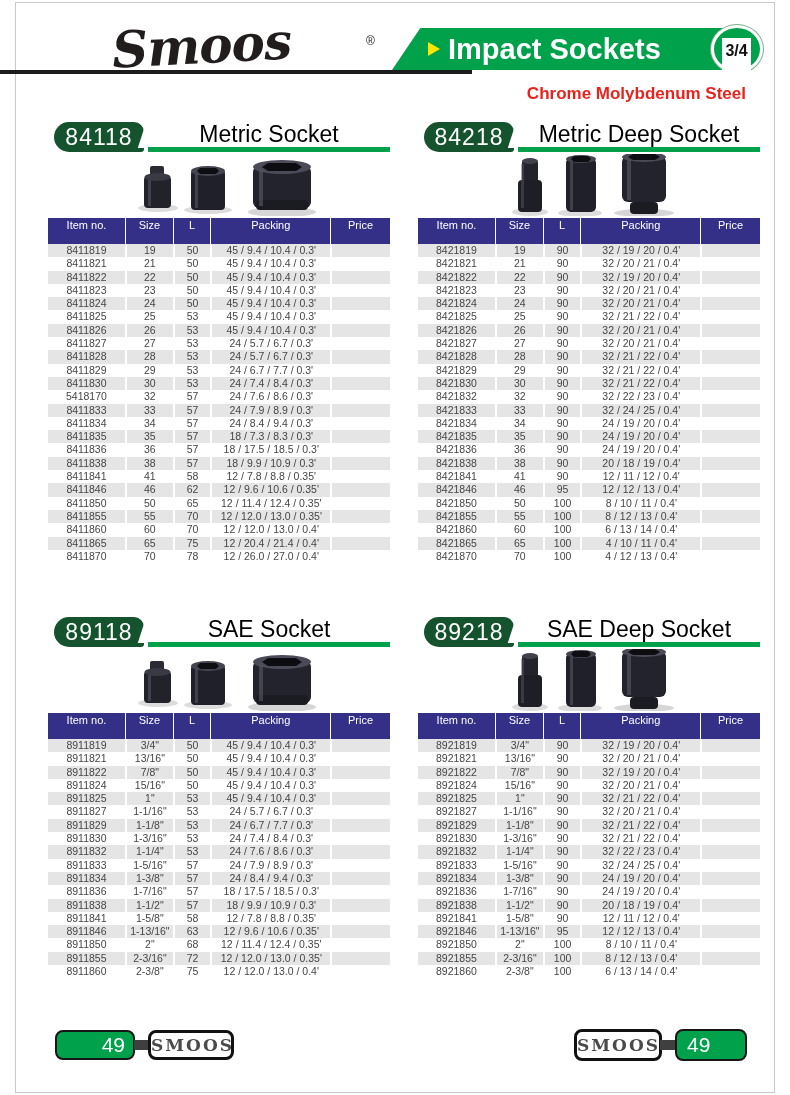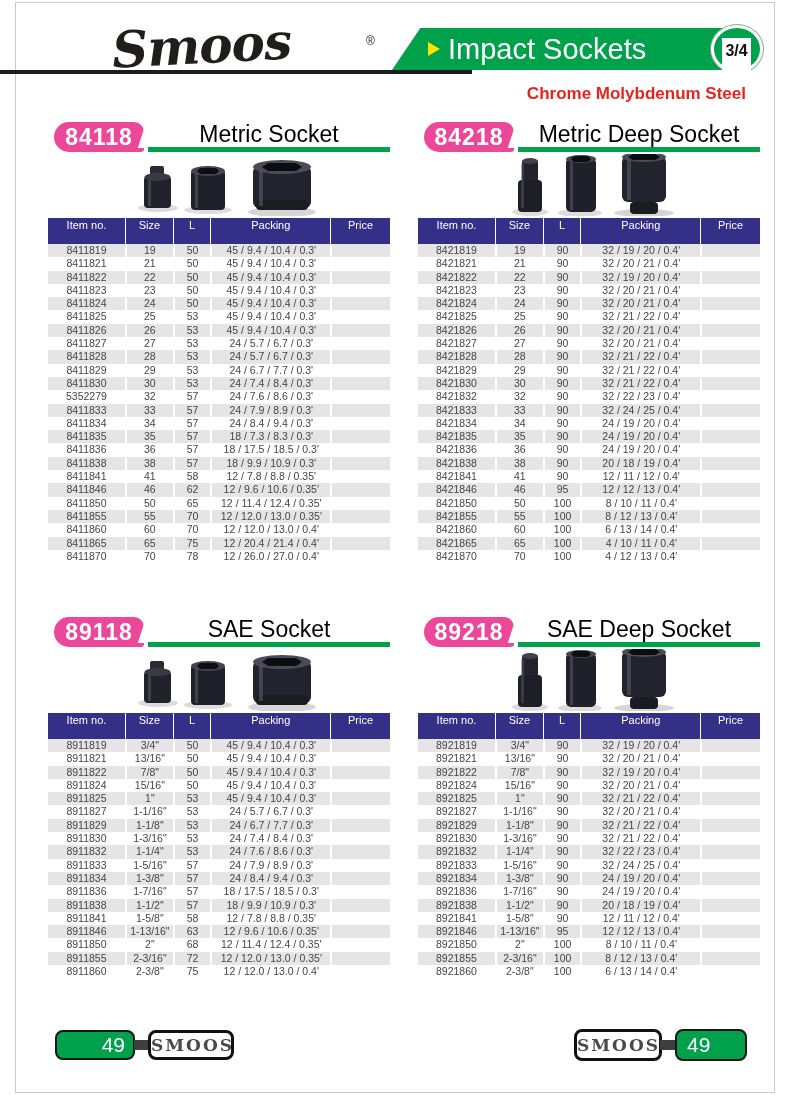--- a/index.html
+++ b/index.html
@@ -12,32 +12,32 @@
         font-family:"DejaVu Serif",serif;font-style:italic;font-weight:bold;
         font-size:50px;color:#221d1d;transform:rotate(-3deg);letter-spacing:-1px;}
   .logo-reg{position:absolute;left:366px;top:34px;font-size:12px;color:#221d1d;}
   .black-line{position:absolute;left:0;top:70px;width:472px;height:4px;background:#1c1c1c;}
   .banner{position:absolute;left:392px;top:28px;width:354px;height:42px;
           background:#00A14B;clip-path:polygon(8% 0,100% 0,100% 100%,0 100%);}
   .banner-arrow{position:absolute;left:428px;top:42px;width:0;height:0;
           border-left:12px solid #ffe400;border-top:7px solid transparent;
           border-bottom:7px solid transparent;}
   .banner-title{position:absolute;left:448px;top:28px;width:256px;height:42px;
-          line-height:42px;font-size:29px;font-weight:normal;color:#fff;white-space:nowrap;}
+          line-height:42px;font-size:29px;font-weight:bold;color:#fff;white-space:nowrap;}
   .drive-badge{position:absolute;left:711px;top:25px;width:52px;height:48px;
           background:#00A14B;border:3px solid #fff;border-radius:50%;box-sizing:border-box;
           box-shadow:0 0 0 1px #7fae8b;}
   .drive-badge .sq{position:absolute;left:8px;top:10px;width:29px;height:40px;background:#fff;
           text-align:center;line-height:25px;font-size:16px;font-weight:bold;color:#111;}
   .subtitle{position:absolute;left:440px;top:84px;width:306px;text-align:right;
           color:#E8231D;font-size:17px;font-weight:bold;}
   
   .sec{position:absolute;width:342px;height:460px;}
-  .badge{position:absolute;left:6px;top:2px;width:90px;height:30px;background:#ec4899;
-         border-radius:15px 10px 3px 15px;color:#fff;font-size:23px;font-weight:bold;
+  .badge{position:absolute;left:6px;top:2px;width:90px;height:30px;background:#14532d;
+         border-radius:15px 10px 3px 15px;color:#fff;font-size:23px;font-weight:normal;
          text-align:center;line-height:30px;letter-spacing:1px;}
   .badge-slash{position:absolute;left:94px;top:2px;width:7px;height:26px;background:#fff;
          transform:skewX(-18deg);}
   .strip{position:absolute;left:100px;top:27px;right:0;height:5px;background:#00A14B;}
   .sec-title{position:absolute;left:100px;top:0;right:0;height:28px;line-height:28px;
          text-align:center;font-size:23px;font-weight:normal;color:#000;white-space:nowrap;}
   .photo{position:absolute;left:40px;top:34px;width:260px;height:62px;}
   .tbl{position:absolute;left:0;top:98px;right:0;}
   .t-head{display:flex;height:26px;background:#343087;}
   .t-head .c{color:#fff;font-size:11px;line-height:15px;text-align:center;box-sizing:border-box;}
@@ -181,21 +181,21 @@
           <div class="c c4"></div>
         </div>
         <div class="t-row mint">
           <div class="c c0">8411830</div>
           <div class="c c1">30</div>
           <div class="c c2">53</div>
           <div class="c c3">24 / 7.4 / 8.4 / 0.3'</div>
           <div class="c c4"></div>
         </div>
         <div class="t-row">
-          <div class="c c0">5352279</div>
+          <div class="c c0">5418170</div>
           <div class="c c1">32</div>
           <div class="c c2">57</div>
           <div class="c c3">24 / 7.6 / 8.6 / 0.3'</div>
           <div class="c c4"></div>
         </div>
         <div class="t-row mint">
           <div class="c c0">8411833</div>
           <div class="c c1">33</div>
           <div class="c c2">57</div>
           <div class="c c3">24 / 7.9 / 8.9 / 0.3'</div>

